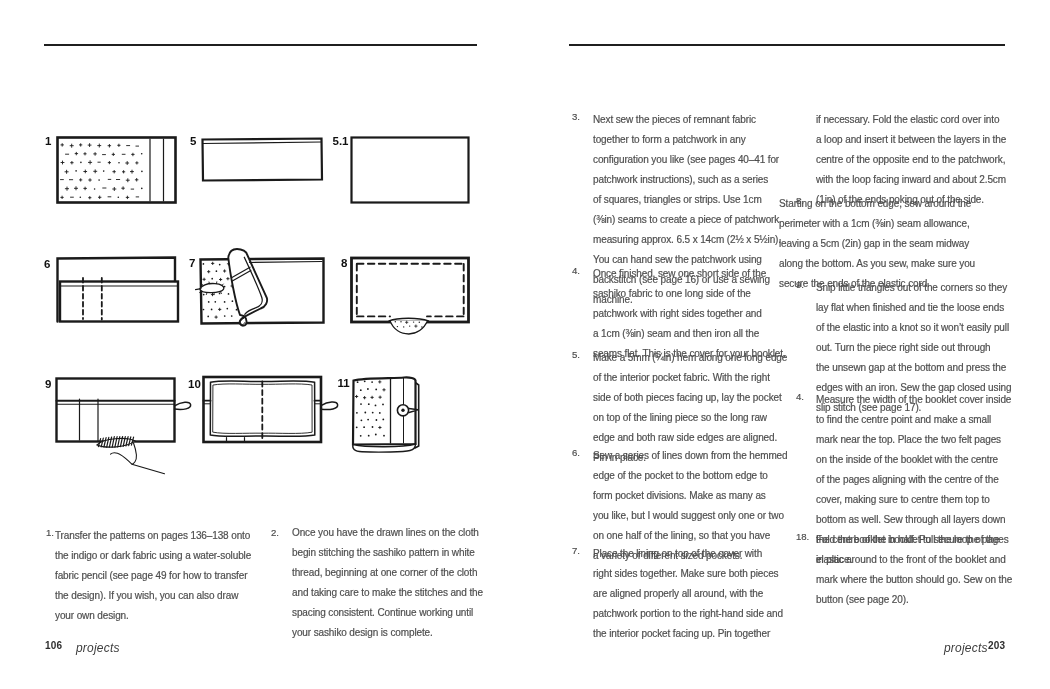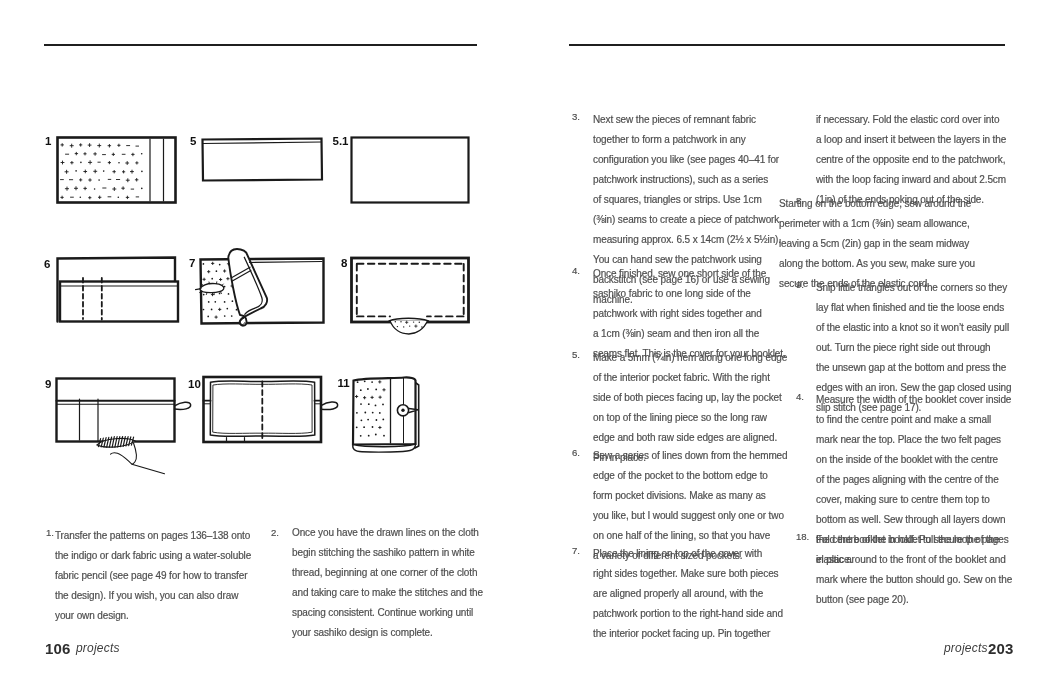--- a/index.html
+++ b/index.html
@@ -13,21 +13,21 @@
     letter-spacing:-0.12px; white-space:nowrap; -webkit-text-stroke:0.18px #4e4e4e;
   }
   .num {
     position:absolute; font-size:9.6px; line-height:14px; color:#4e4e4e;
     letter-spacing:-0.12px; -webkit-text-stroke:0.18px #4e4e4e;
   }
   .lbl {
     font-family:"Liberation Sans", sans-serif; font-weight:bold; font-size:11.5px;
     fill:#111; stroke:none;
   }
-  .foot-num { position:absolute; font-size:15px; font-weight:bold; color:#2e2e2e; letter-spacing:0.2px; }
+  .foot-num { position:absolute; font-size:10px; font-weight:bold; color:#2e2e2e; letter-spacing:0.2px; }
   .foot-proj { position:absolute; font-size:12px; font-style:italic; color:#3c3c3c; letter-spacing:0.2px; }
 </style>
 </head>
 <body>
   <div class="rule" style="left:44px;top:43.5px;width:433px"></div>
   <div class="rule" style="left:569px;top:43.5px;width:436px"></div>
 
 <svg width="525" height="510" viewBox="0 0 525 510" style="position:absolute;left:0;top:0" fill="none" stroke="#1a1a1a" stroke-width="1" stroke-linecap="round">
 
   <text x="45" y="144.5" class="lbl">1</text>

